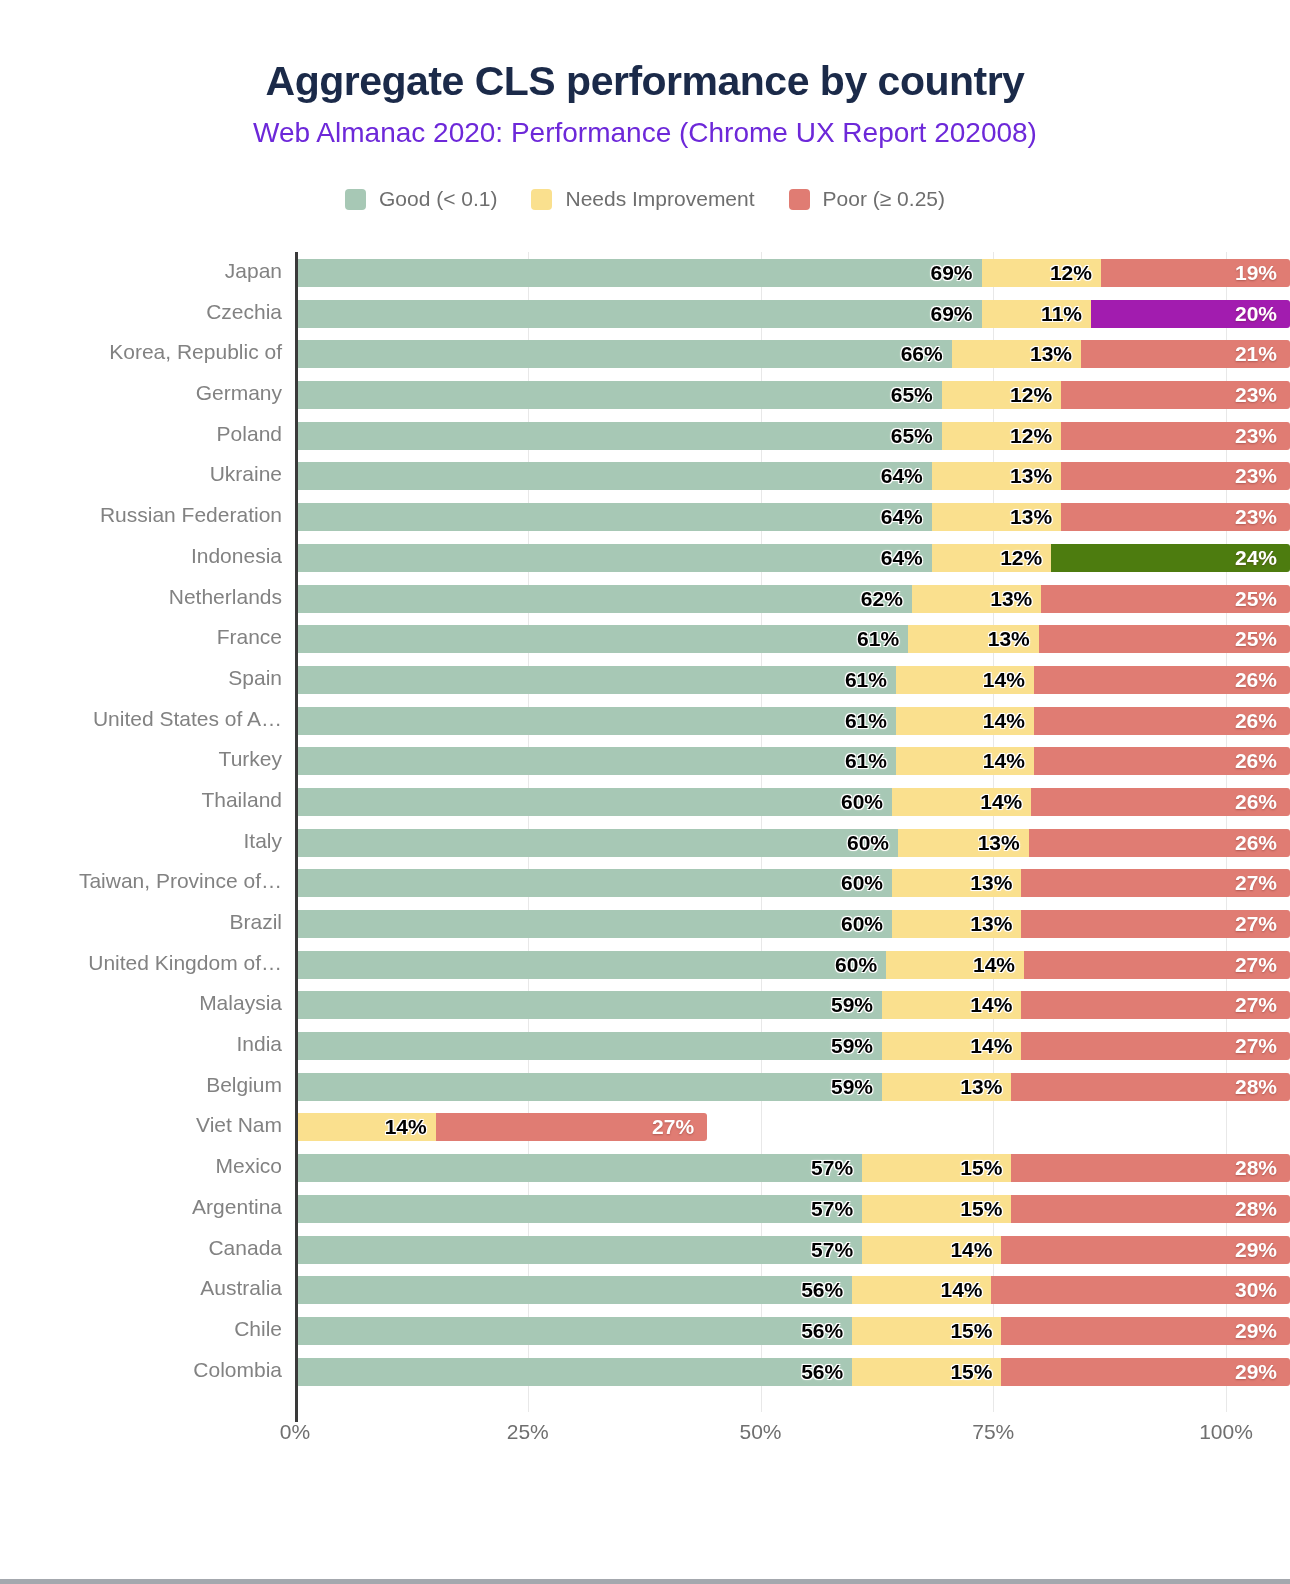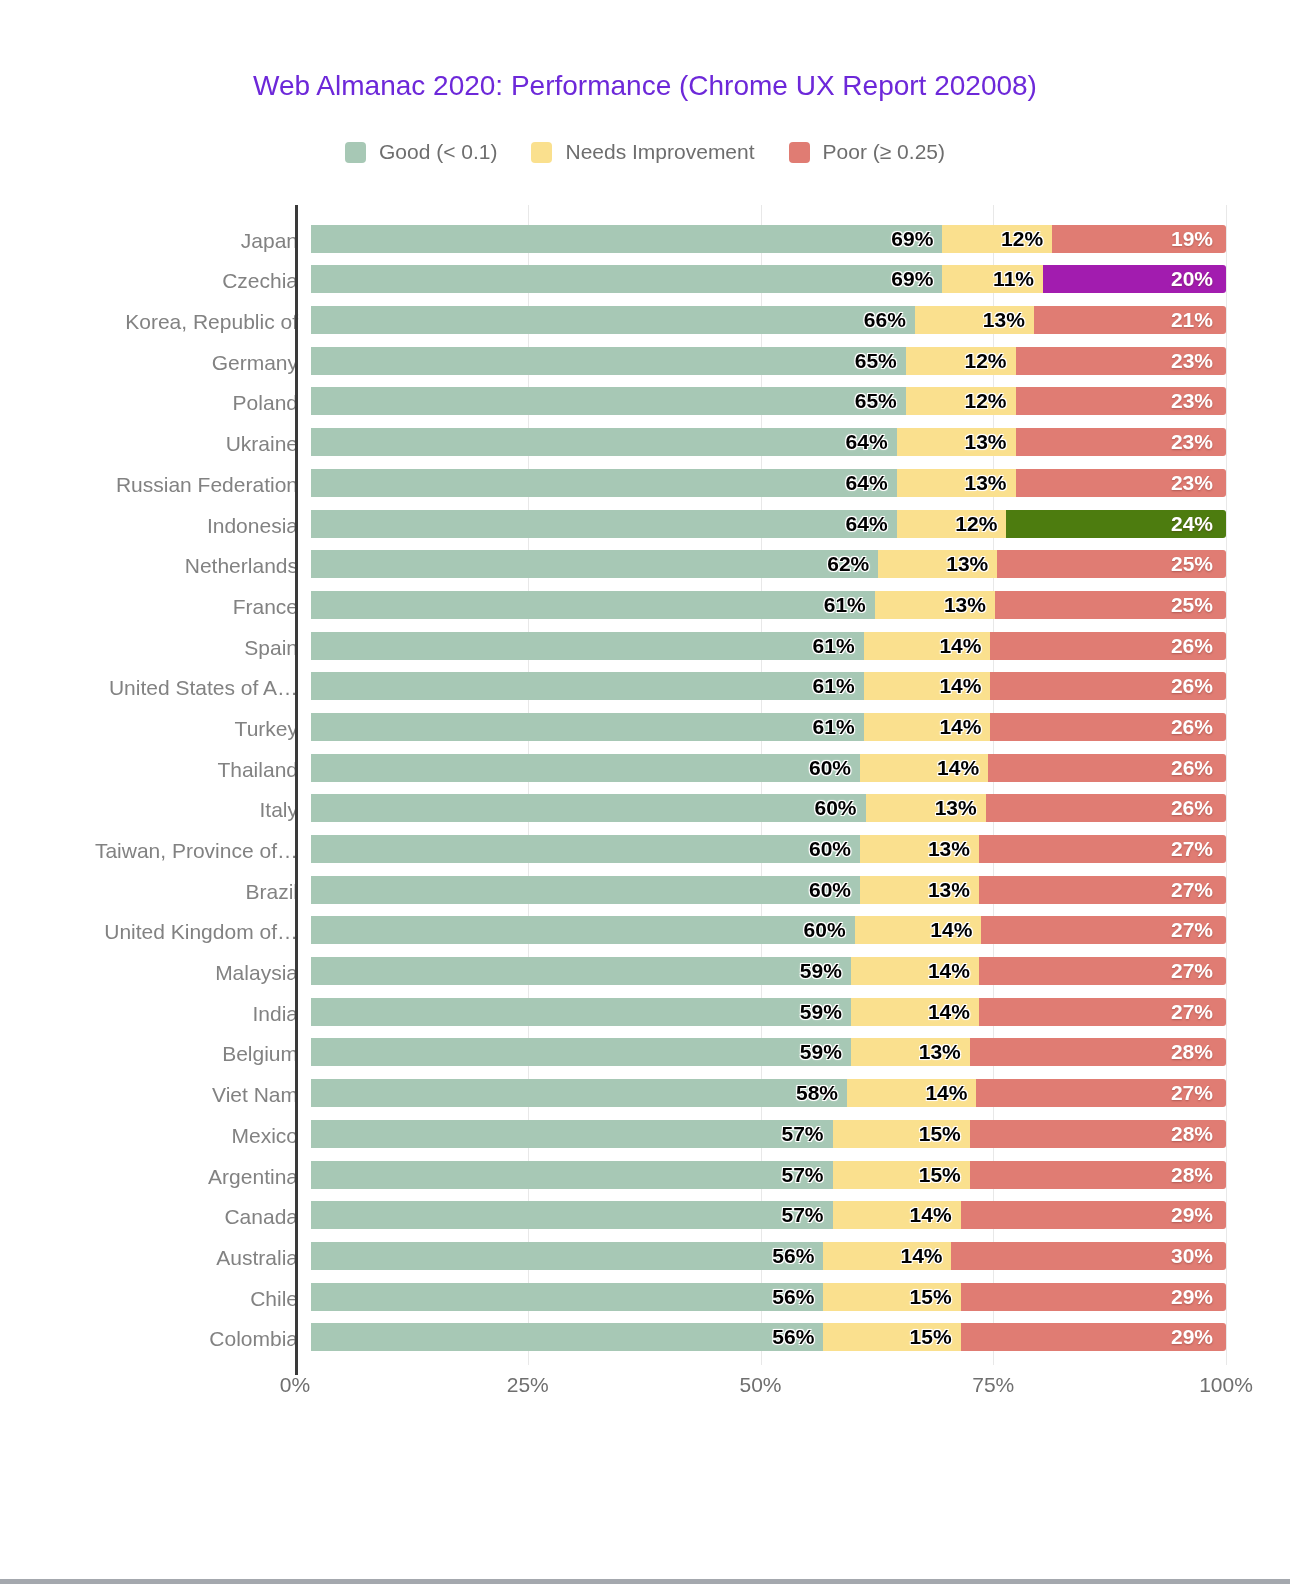--- a/index.html
+++ b/index.html
@@ -77,38 +77,36 @@
     position: absolute;
     left: 295px;
     top: -7px;
     bottom: -24px;
     width: 3px;
     background: #3a3a3a;
     z-index: 3;
   }
   .bar-row {
     display: flex;
-    align-items: flex-end;
+    align-items: flex-start;
     height: 40.7px;
     position: relative;
     z-index: 2;
-    padding-left: 16px;
   }
   .country-label {
     width: 282px;
     padding-right: 13px;
     text-align: right;
     font-size: 21px;
     color: #828282;
     white-space: nowrap;
     flex: none;
   }
   .bar {
     flex: 1;
-    margin-right: 64px;
     height: 28px;
     display: flex;
   }
   .seg {
     height: 100%;
     display: flex;
     align-items: center;
     justify-content: flex-end;
     box-sizing: border-box;
     overflow: visible;
@@ -161,20 +159,21 @@
     bottom: 0;
     height: 5px;
     background: #a4a8ae;
   }
 </style>
 </head>
 <body>
 
 <div class="page">
 
+  <h1 class="title">Aggregate CLS performance by country</h1>
   <div class="subtitle">Web Almanac 2020: Performance (Chrome UX Report 202008)</div>
 
   <div class="legend">
     <div class="legend-item">
       <span class="legend-swatch" style="background: rgb(167, 200, 181);"></span>
       <span class="legend-label">Good (&lt; 0.1)</span>
     </div>
     <div class="legend-item">
       <span class="legend-swatch" style="background: rgb(250, 224, 142);"></span>
       <span class="legend-label">Needs Improvement</span>
@@ -506,23 +505,20 @@
       </div>
       <div class="seg seg-poor" style="width: 28%; background: rgb(224, 124, 115);">
         <span class="val light">28%</span>
       </div>
     </div>
   </div>
 
   <div class="bar-row">
     <div class="country-label">Viet Nam</div>
     <div class="bar">
-      <div class="seg seg-good" style="width: 58.5859%; background: rgb(167, 200, 181);">
-        <span class="val dark">58%</span>
-      </div>
       <div class="seg seg-ni" style="width: 14.1414%; background: rgb(250, 224, 142);">
         <span class="val dark">14%</span>
       </div>
       <div class="seg seg-poor" style="width: 27.2727%; background: rgb(224, 124, 115);">
         <span class="val light">27%</span>
       </div>
     </div>
   </div>
 
   <div class="bar-row">

